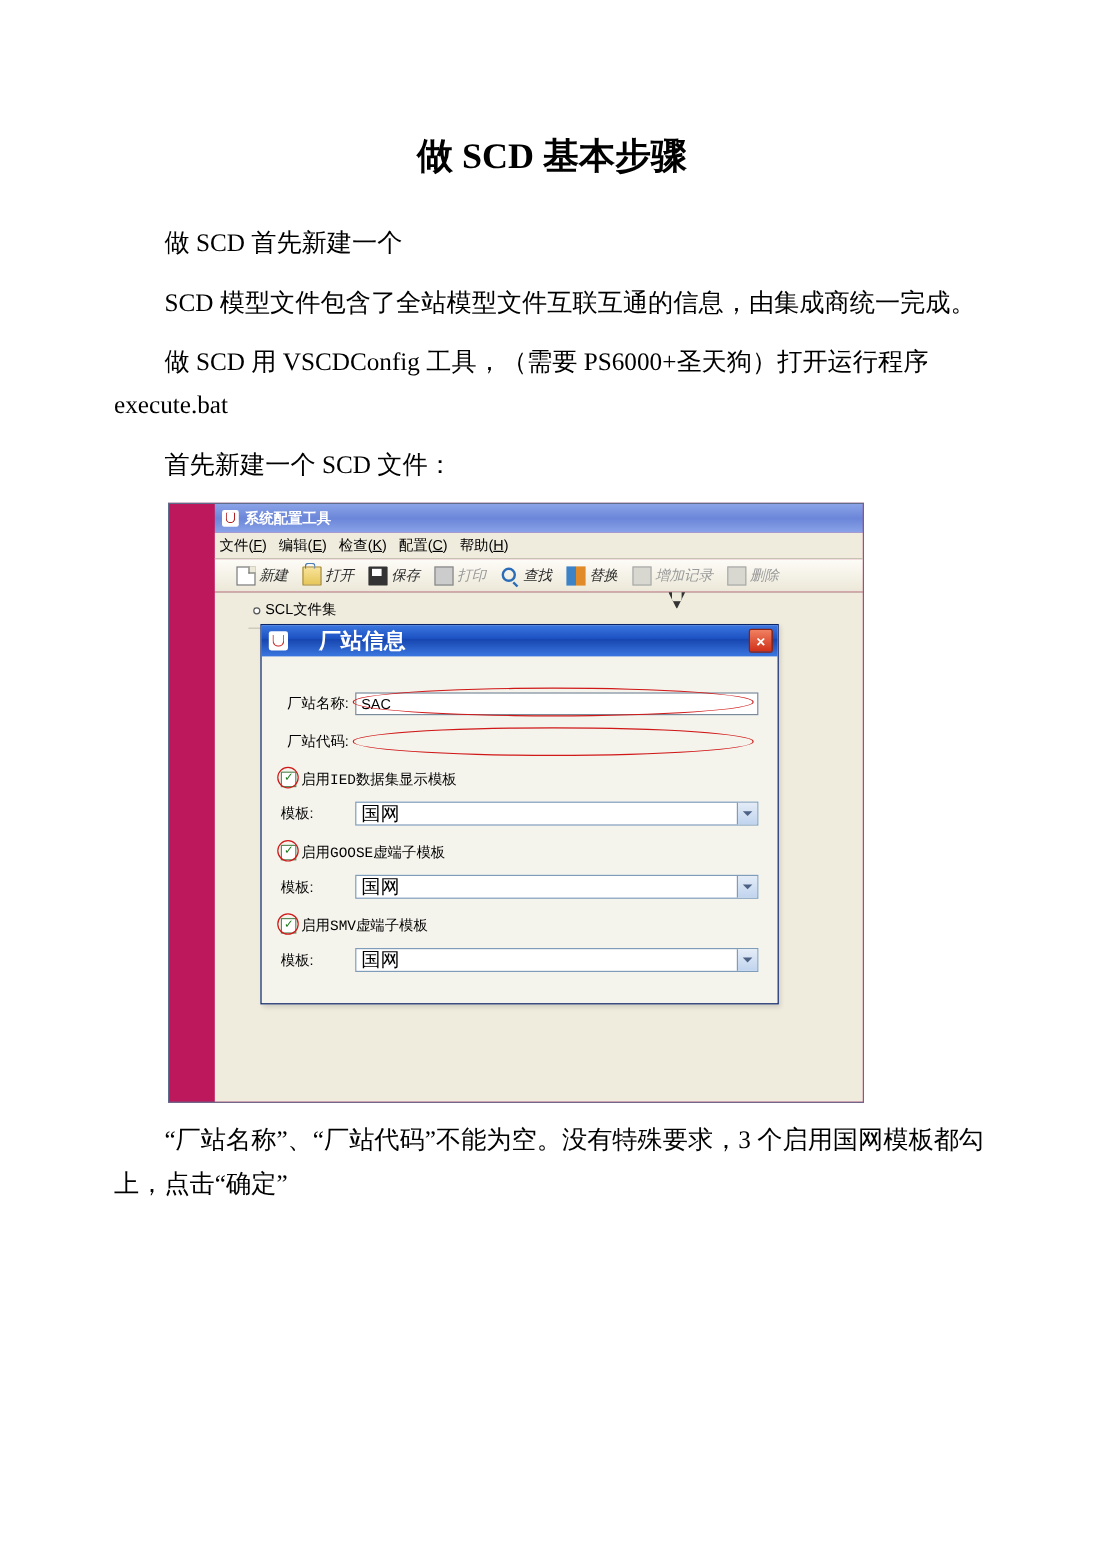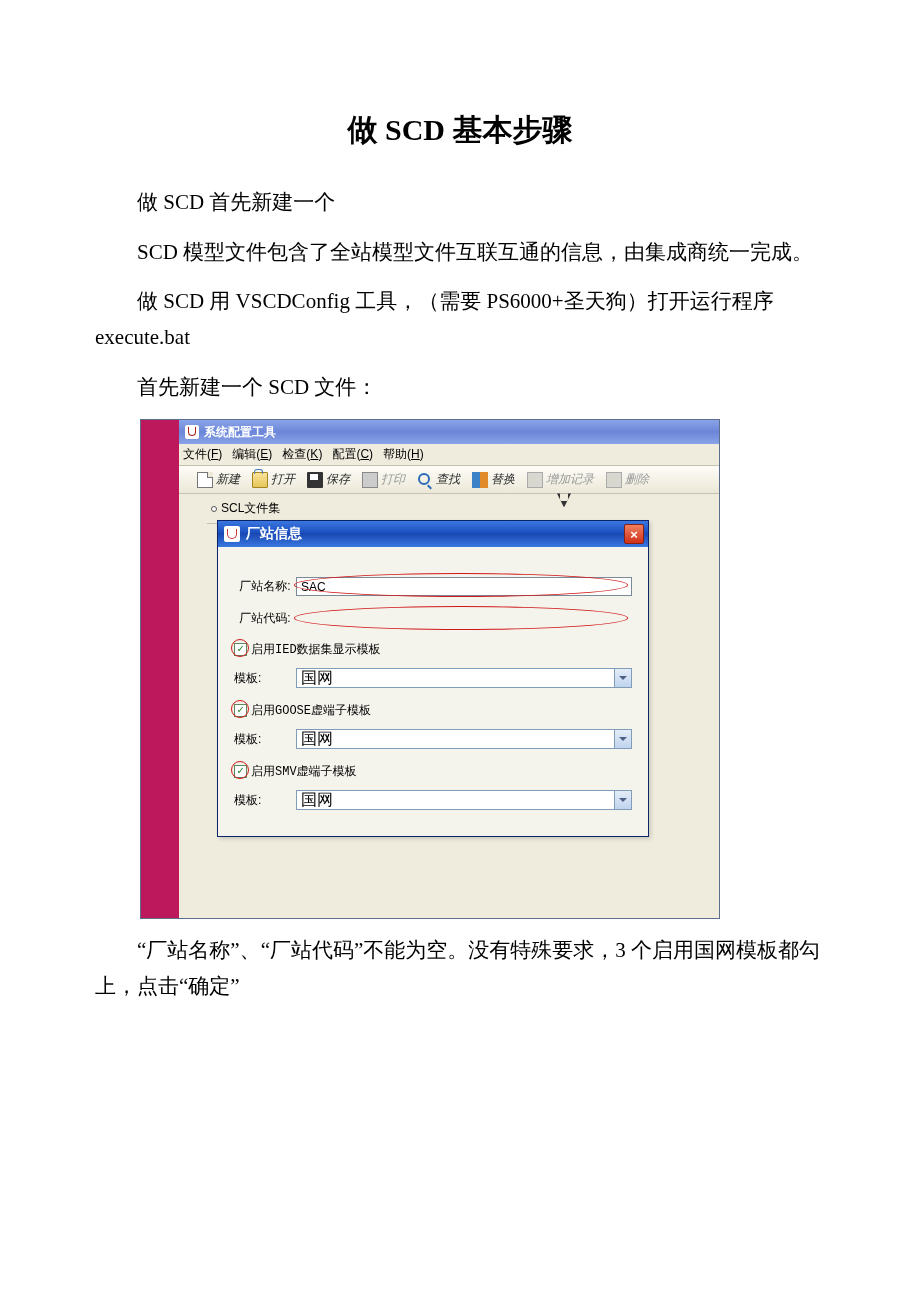--- a/index.html
+++ b/index.html
@@ -151,21 +151,21 @@
     align-items: center;
     padding: 0 4px 0 6px;
     color: #fff;
     font-weight: bold;
     gap: 6px;
   }
   .dlg-java-icon {
     width: 16px; height: 16px; background:#fff; border-radius:2px; position:relative;
   }
   .dlg-java-icon::after { content:""; position:absolute; left:3px; top:3px; width:8px; height:9px; border:1px solid #c33; border-top:none; border-radius:0 0 5px 5px;}
-  .dlg-title-text { flex: 1; font-size: 14px; }
+  .dlg-title-text { flex: 1; font-size: 18px; margin-left: 20px; }
   .dlg-close {
     width: 20px; height: 20px;
     background: linear-gradient(#f08060,#d03018);
     border: 1px solid #8a2010;
     border-radius: 2px;
     color:#fff;
     display:flex; align-items:center; justify-content:center;
     font-size: 13px;
     font-family: Arial;
     line-height: 1;

